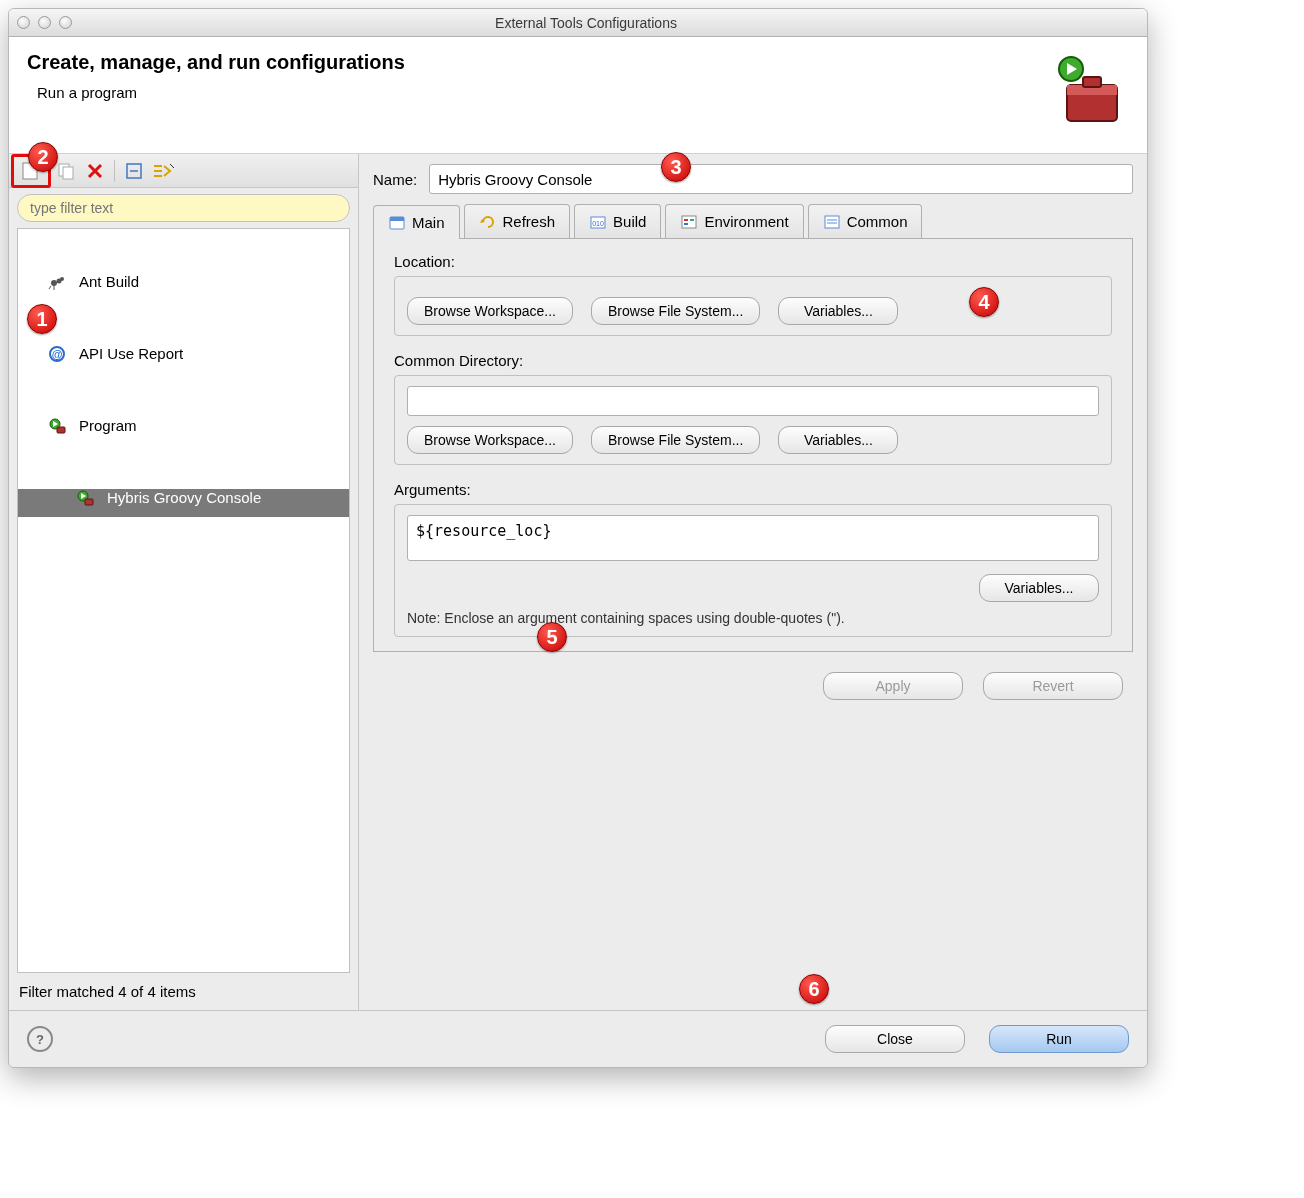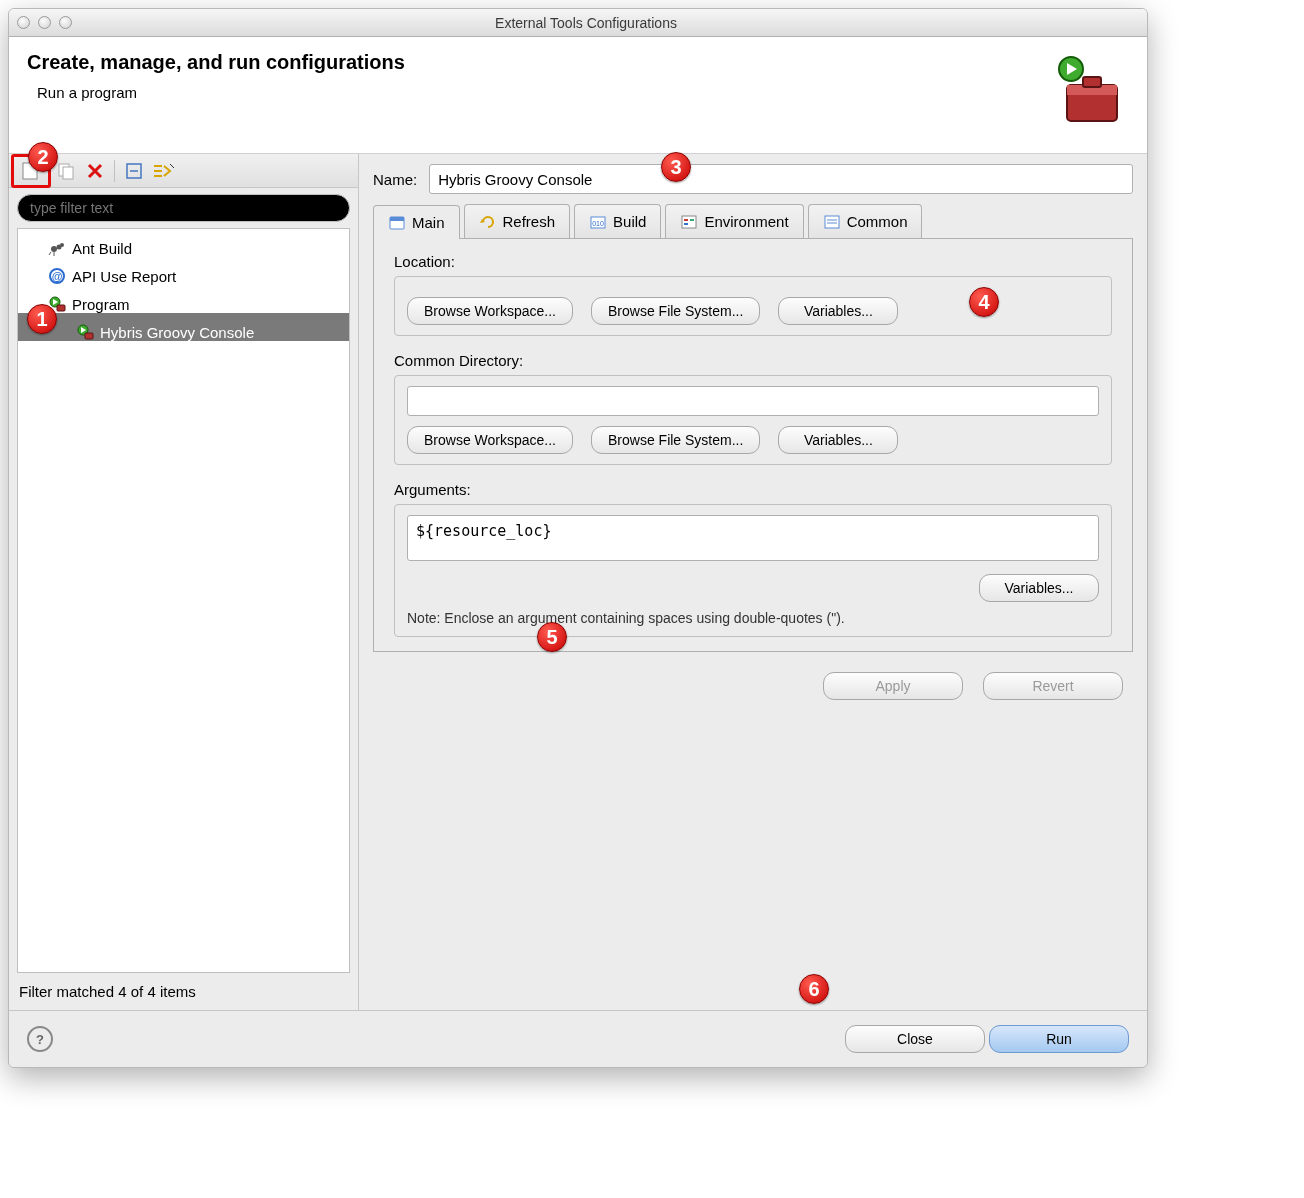--- a/index.html
+++ b/index.html
@@ -98,36 +98,37 @@
   border-radius: 3px;
 }
 .filter-wrap { padding: 6px 8px; }
 .filter-input {
   width: 100%;
   height: 28px;
   border: 1px solid #c0c0c0;
   border-radius: 14px;
   padding: 0 12px;
   font-size: 14px;
-  background: #000000;
+  background: #fef9c3;
   color: #888;
 }
 .tree {
   flex: 1;
   background: #fff;
   margin: 0 8px;
   border: 1px solid #c0c0c0;
   overflow: auto;
   font-size: 15px;
 }
 .tree-item {
-  display:flex; align-items:flex-end;
+  display:flex; align-items:flex-start;
   height: 28px;
   padding-left: 30px;
-  gap: 6px;
+  gap: 13px;
+  margin-top: 44px;
 }
 .tree-item.child { padding-left: 58px; }
 .tree-item.selected {
   background: #7a7a7a;
   color: #fff;
 }
 .tree-item .icon { width:18px; height:18px; flex-shrink:0; }
 .filter-status {
   padding: 10px 10px;
   font-size: 15px;
@@ -260,21 +261,21 @@
   justify-content:space-between;
   align-items:center;
   background:#ececec;
 }
 .help-circle {
   width:26px; height:26px; border-radius:50%;
   border:2px solid #888;
   display:flex;align-items:center;justify-content:center;
   color:#666; font-weight:bold;
 }
-.footer-btns { display:flex; gap:4px; }
+.footer-btns { display:flex; gap:24px; }
 .footer-btns .btn { min-width:140px; }
 
 
 .badge {
   position:absolute;
   width:30px; height:30px;
   border-radius:50%;
   background: radial-gradient(circle at 35% 30%, #ff5a4f, #c60000);
   color:#fff;
   font-weight:bold;

